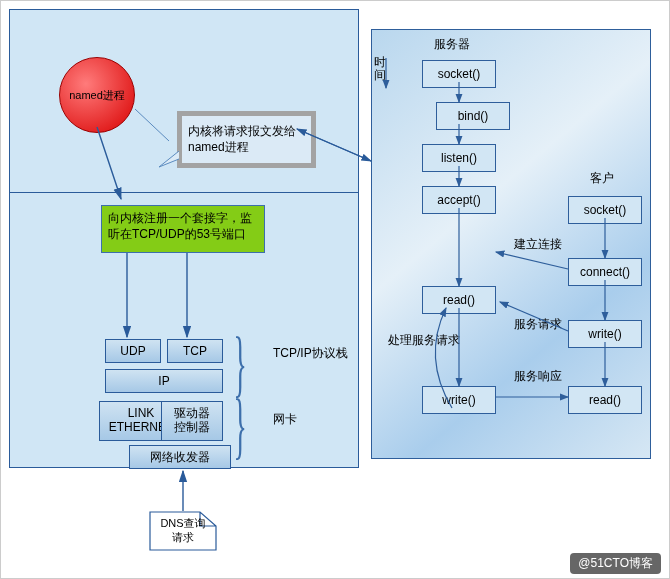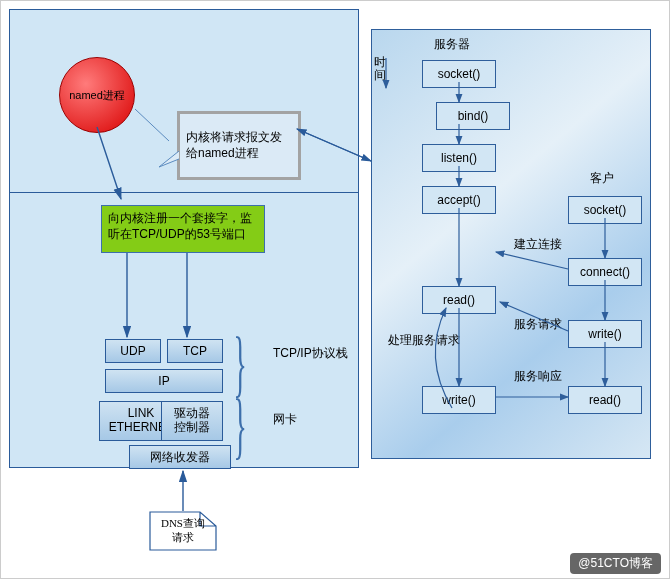--- a/index.html
+++ b/index.html
@@ -6,21 +6,21 @@
   body { font-family: "SimSun", "Microsoft YaHei", sans-serif; font-size: 12px; background: #fff; }
   .canvas { position: relative; width: 670px; height: 579px; border: 1px solid #ccc; }
   
   
   .left-panel { position: absolute; left: 8px; top: 8px; width: 350px; height: 460px; }
   .top-blue { position: absolute; left: 0; top: 0; width: 100%; height: 184px; background: #d0e6f5; border: 1px solid #2a5b9a; }
   .bottom-blue { position: absolute; left: 0; top: 183px; width: 100%; height: 276px; background: #d0e6f5; border: 1px solid #2a5b9a; }
   
   .named-circle { position: absolute; left: 50px; top: 48px; width: 76px; height: 76px; border-radius: 50%; background: radial-gradient(circle at 35% 35%, #ff7b7b, #d80000); border: 1px solid #9a0000; color: #000; display:flex; align-items:center; justify-content:center; text-align:left; font-size:11px; }
   
-  .callout { position: absolute; left: 168px; top: 102px; width: 124px; min-height: 40px; background: #dbeaf6; border: 3px solid #a3a3a3; padding: 16px 6px; line-height: 1.3; }
+  .callout { position: absolute; left: 168px; top: 102px; width: 139px; min-height: 40px; background: #dbeaf6; border: 5px solid #a3a3a3; padding: 8px 6px; line-height: 1.3; }
   .callout-tail { position:absolute; left:150px; top:142px; width:20px; height:20px; }
   .callout-tail svg { width:100%; height:100%; }
   
   .register-box { position: absolute; left: 92px; top: 196px; width: 164px; height: 48px; background: #84cc16; border: 1px solid #3d6fab; padding:4px 6px; line-height:1.35; }
   
   
   .sbox { position:absolute; background: linear-gradient(#cfe3f2,#a6c8e6); border:1px solid #2a5b9a; display:flex; align-items:center; justify-content:center; font-size:12px; }
   .udp { left: 96px; top: 330px; width: 56px; height: 24px; }
   .tcp { left: 158px; top: 330px; width: 56px; height: 24px; }
   .ip  { left: 96px; top: 360px; width: 118px; height: 24px; }
@@ -30,21 +30,21 @@
   
   .brace { position:absolute; font-size:46px; color:#3d6fab; transform:scaleY(1.6) scaleX(0.6); font-family: serif; }
   .brace1 { left: 220px; top: 328px; }
   .brace2 { left: 220px; top: 390px; }
   .brace-label { position:absolute; left: 264px; font-size:12px; }
   .bl1 { top:336px; }
   .bl2 { top:402px; }
   
   .dns-box { position:absolute; left:148px; top:510px; width:68px; height:40px; }
   .dns-box svg { position:absolute; left:0; top:0; width:100%; height:100%; }
-  .dns-text { position:absolute; left:0; top:0; width:100%; height:100%; display:flex; flex-direction:column; align-items:center; justify-content:center; font-size:11px; line-height:1.25;font-family:Liberation Serif, serif; }
+  .dns-text { position:absolute; left:0; top:0; width:100%; height:100%; display:flex; flex-direction:column; align-items:center; justify-content:center; font-size:11px; line-height:1.25; }
   
   
   .right-panel { position:absolute; left: 370px; top: 28px; width: 280px; height: 430px; background: linear-gradient(140deg,#b9d7ee 0%, #e5f0f8 40%, #a9cdec 70%, #d6e7f4 100%); border:1px solid #2e5e9b; }
   .rp-title { position:absolute; font-weight: normal; }
   .server-title { left: 62px; top: 6px; }
   .client-title { left: 218px; top: 140px; }
   .time-label { position:absolute; left: 2px; top: 26px; writing-mode: horizontal-tb; font-size:12px; line-height:1.1; }
   .time-label span { display:block; }
   
   .fbox { position:absolute; width: 74px; height: 28px; border:1px solid #2e5e9b; background:#d2e6f4; display:flex; align-items:center; justify-content:center; font-size:12px; }

